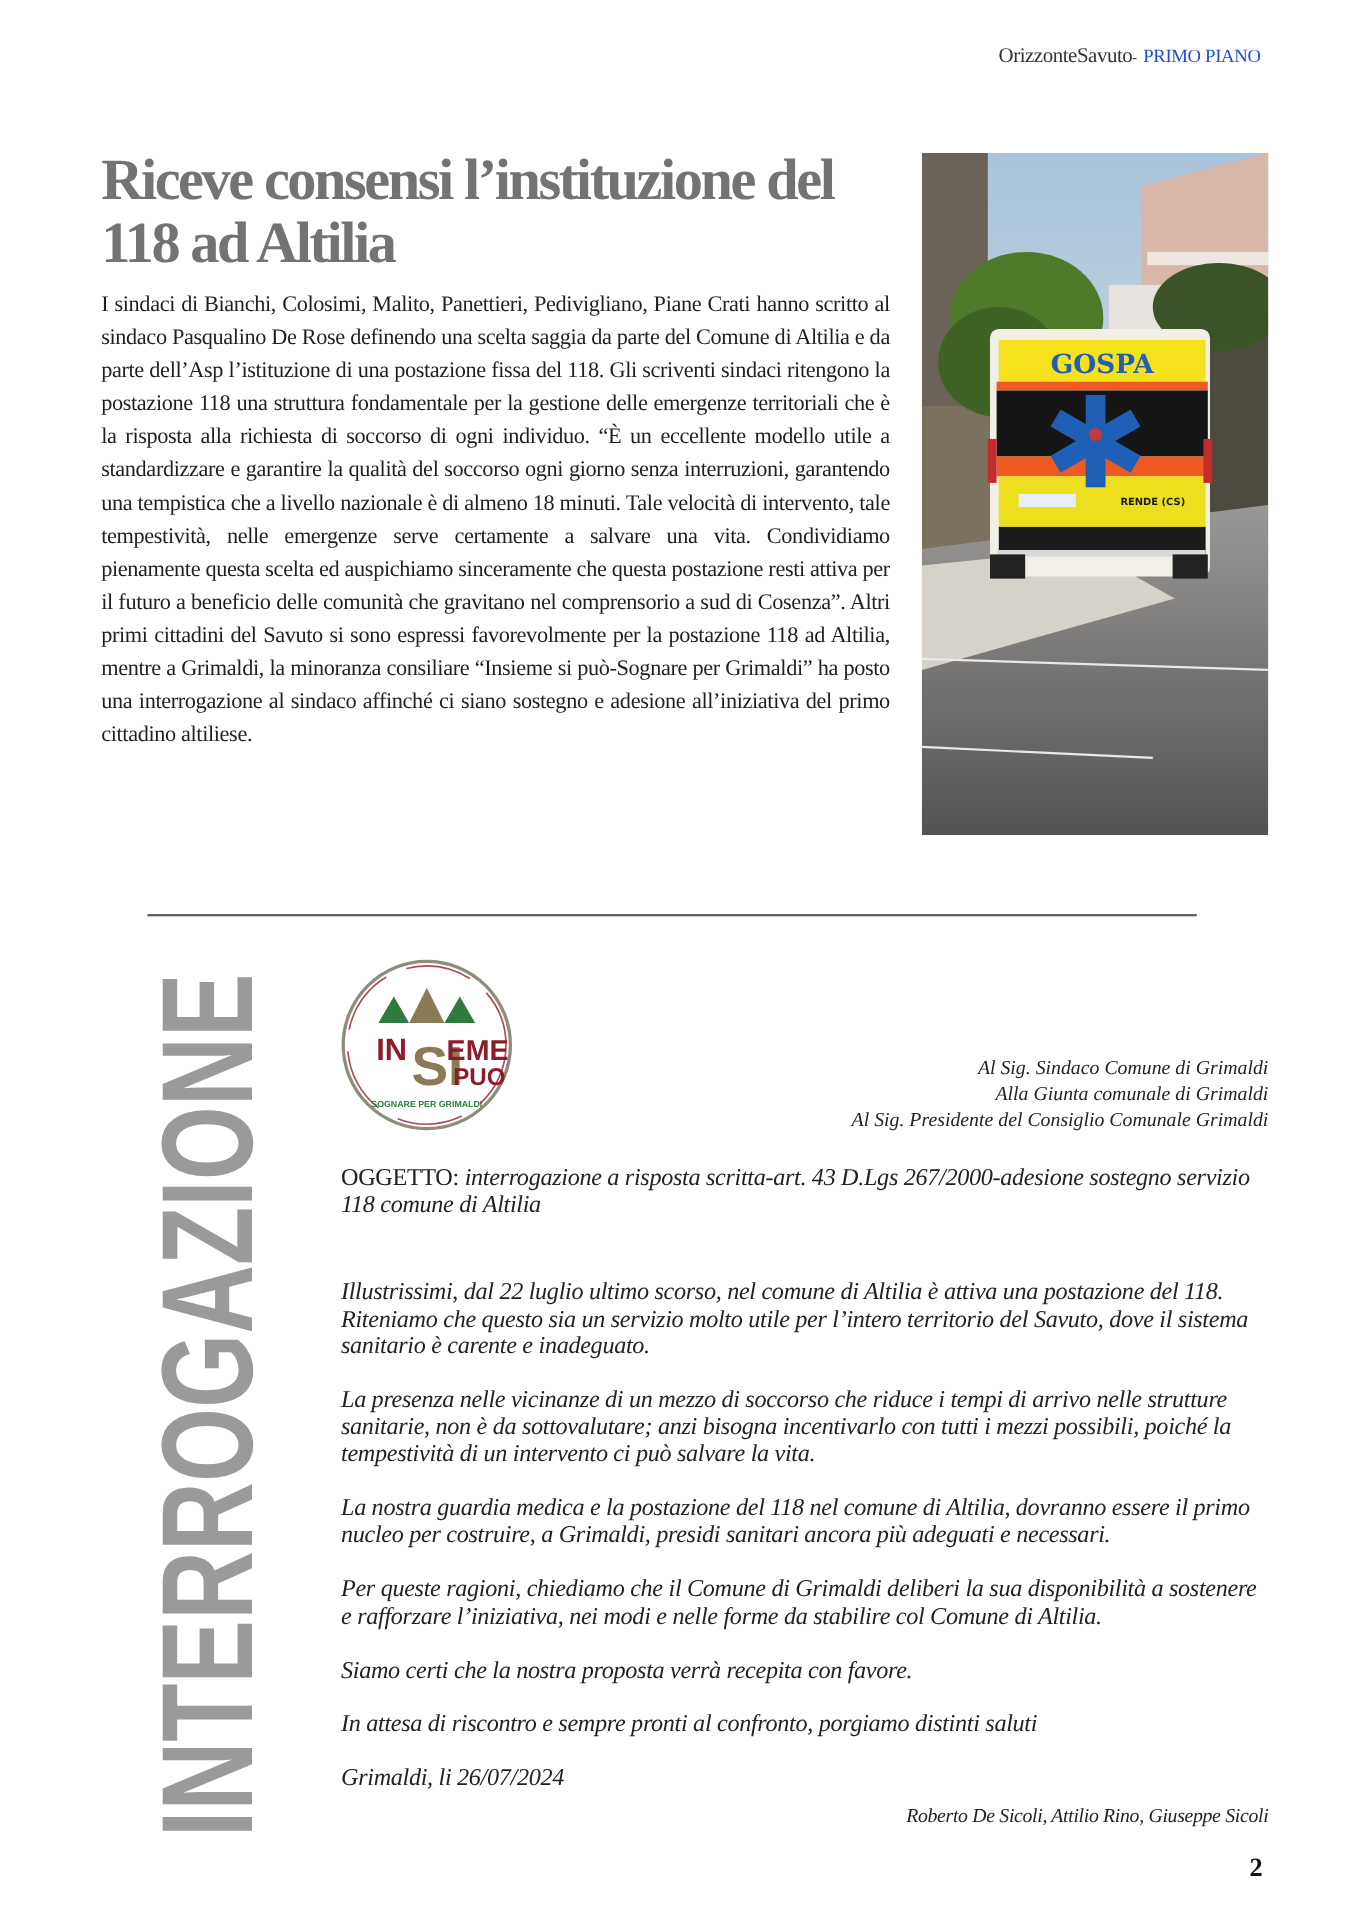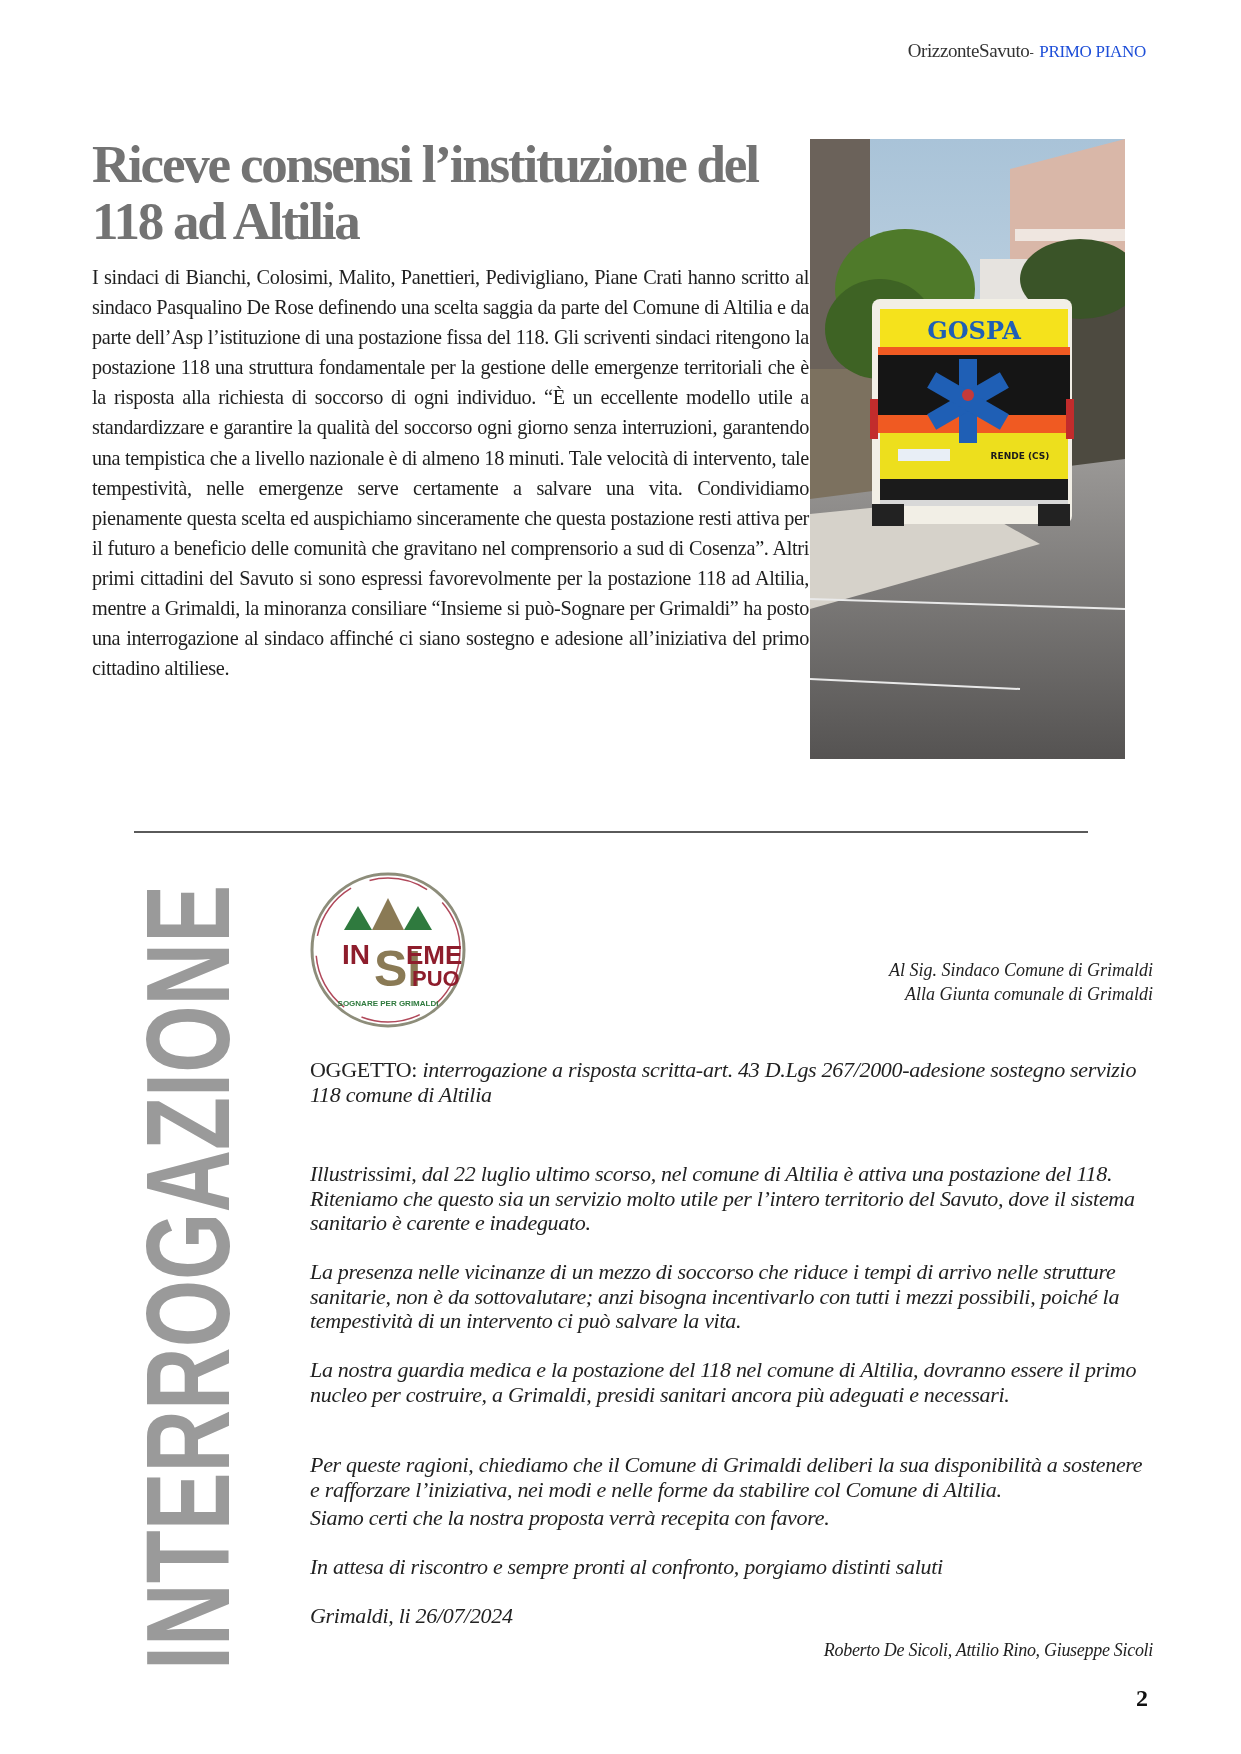--- a/index.html
+++ b/index.html
@@ -7,40 +7,40 @@
 
   .running-head { position:absolute; top:40px; right:95px; font-size:14px; white-space:nowrap; }
   .running-head .pub { font-size:19px; letter-spacing:-0.4px; color:#333; }
   .running-head .sep { font-size:13px; color:#333; margin-right:2px; }
   .running-head .section { font-weight:normal; font-size:17px; color:#1d4ed8; letter-spacing:-0.3px; }
 
   .headline { position:absolute; left:92px; top:136px; width:730px; margin:0; font-weight:bold; font-size:53px; line-height:57px; letter-spacing:-2.2px; color:#737373; }
 
   .article-body { position:absolute; left:92px; top:262px; width:717px; margin:0; font-size:20.3px; line-height:30.1px; text-align:justify; color:#1f1f1f; letter-spacing:-0.35px; }
 
-  .photo { position:absolute; left:810px; top:139px; width:315px; height:620px; overflow:hidden; background:#cfd9e2; }
+  .photo { position:absolute; left:838px; top:139px; width:315px; height:620px; overflow:hidden; background:#cfd9e2; }
   .photo svg { display:block; }
 
   .divider { position:absolute; left:134px; top:831px; width:954px; height:2px; background:#5a5a5a; }
 
   .vertical-title { position:absolute; left:133px; top:885px; width:112px; height:785px; }
   .vertical-title svg { display:block; }
 
   .logo { position:absolute; left:306px; top:868px; width:164px; height:164px; }
 
   .addressees { position:absolute; right:88px; top:910px; text-align:right; font-style:italic; font-size:18px; line-height:24px; color:#222;margin-top:48px; }
   .addressees div { white-space:nowrap; }
 
   .letter { position:absolute; left:310px; width:840px; font-style:italic; font-size:22px; line-height:24.5px; color:#222; margin:0; letter-spacing:-0.3px; }
   .letter.subject { top:1058px; }
   .letter .subject-label { font-style:normal; }
   .p1 { top:1162px; }
   .p2 { top:1260px; }
   .p3 { top:1358px; }
-  .p4 { top:1432px;margin-top:21px; }
+  .p4 { top:1432px; }
   .p5 { top:1506px; }
   .p6 { top:1555px; }
   .p7 { top:1604px; }
   .signatures { position:absolute; right:88px; top:1640px; font-style:italic; font-size:18px; color:#222; white-space:nowrap; letter-spacing:-0.3px; }
 
   .page-number { position:absolute; right:93px; top:1685px; font-weight:bold; font-size:24px; color:#111; }
 </style>
 </head>
 <body>
 
@@ -132,20 +132,21 @@
     <text x="68" y="118" font-family="Liberation Sans, sans-serif" font-weight="bold" font-size="50" fill="#8a7a55">SI</text>
     <text x="100" y="96" font-family="Liberation Sans, sans-serif" font-weight="bold" font-size="26" fill="#8e1d2c">EME</text>
     <text x="106" y="118" font-family="Liberation Sans, sans-serif" font-weight="bold" font-size="22" fill="#8e1d2c">PUO</text>
     <text x="82" y="138" text-anchor="middle" font-family="Liberation Sans, sans-serif" font-weight="bold" font-size="8" fill="#2f7a3e">SOGNARE PER GRIMALDI</text>
   </svg>
 </div>
 
 <div class="addressees">
   <div>Al Sig. Sindaco Comune di Grimaldi</div>
   <div>Alla Giunta comunale di Grimaldi</div>
+  <div>Al Sig. Presidente del Consiglio Comunale Grimaldi</div>
 </div>
 
 <p class="letter subject"><span class="subject-label">OGGETTO:</span><span> interrogazione a risposta scritta-art. 43 D.Lgs 267/2000-adesione sostegno servizio 118 comune di Altilia</span></p>
 
 <p class="letter p1">Illustrissimi, dal 22 luglio ultimo scorso, nel comune di Altilia è attiva una postazione del 118. Riteniamo che questo sia un servizio molto utile per l’intero territorio del Savuto, dove il sistema sanitario è carente e inadeguato.</p>
 <p class="letter p2">La presenza nelle vicinanze di un mezzo di soccorso che riduce i tempi di arrivo nelle strutture sanitarie, non è da sottovalutare; anzi bisogna incentivarlo con tutti i mezzi possibili, poiché la tempestività di un intervento ci può salvare la vita.</p>
 <p class="letter p3">La nostra guardia medica e la postazione del 118 nel comune di Altilia, dovranno essere il primo nucleo per costruire, a Grimaldi, presidi sanitari ancora più adeguati e necessari.</p>
 <p class="letter p4">Per queste ragioni, chiediamo che il Comune di Grimaldi deliberi la sua disponibilità a sostenere e rafforzare l’iniziativa, nei modi e nelle forme da stabilire col Comune di Altilia.</p>
 <p class="letter p5">Siamo certi che la nostra proposta verrà recepita con favore.</p>
 <p class="letter p6">In attesa di riscontro e sempre pronti al confronto, porgiamo distinti saluti</p>

